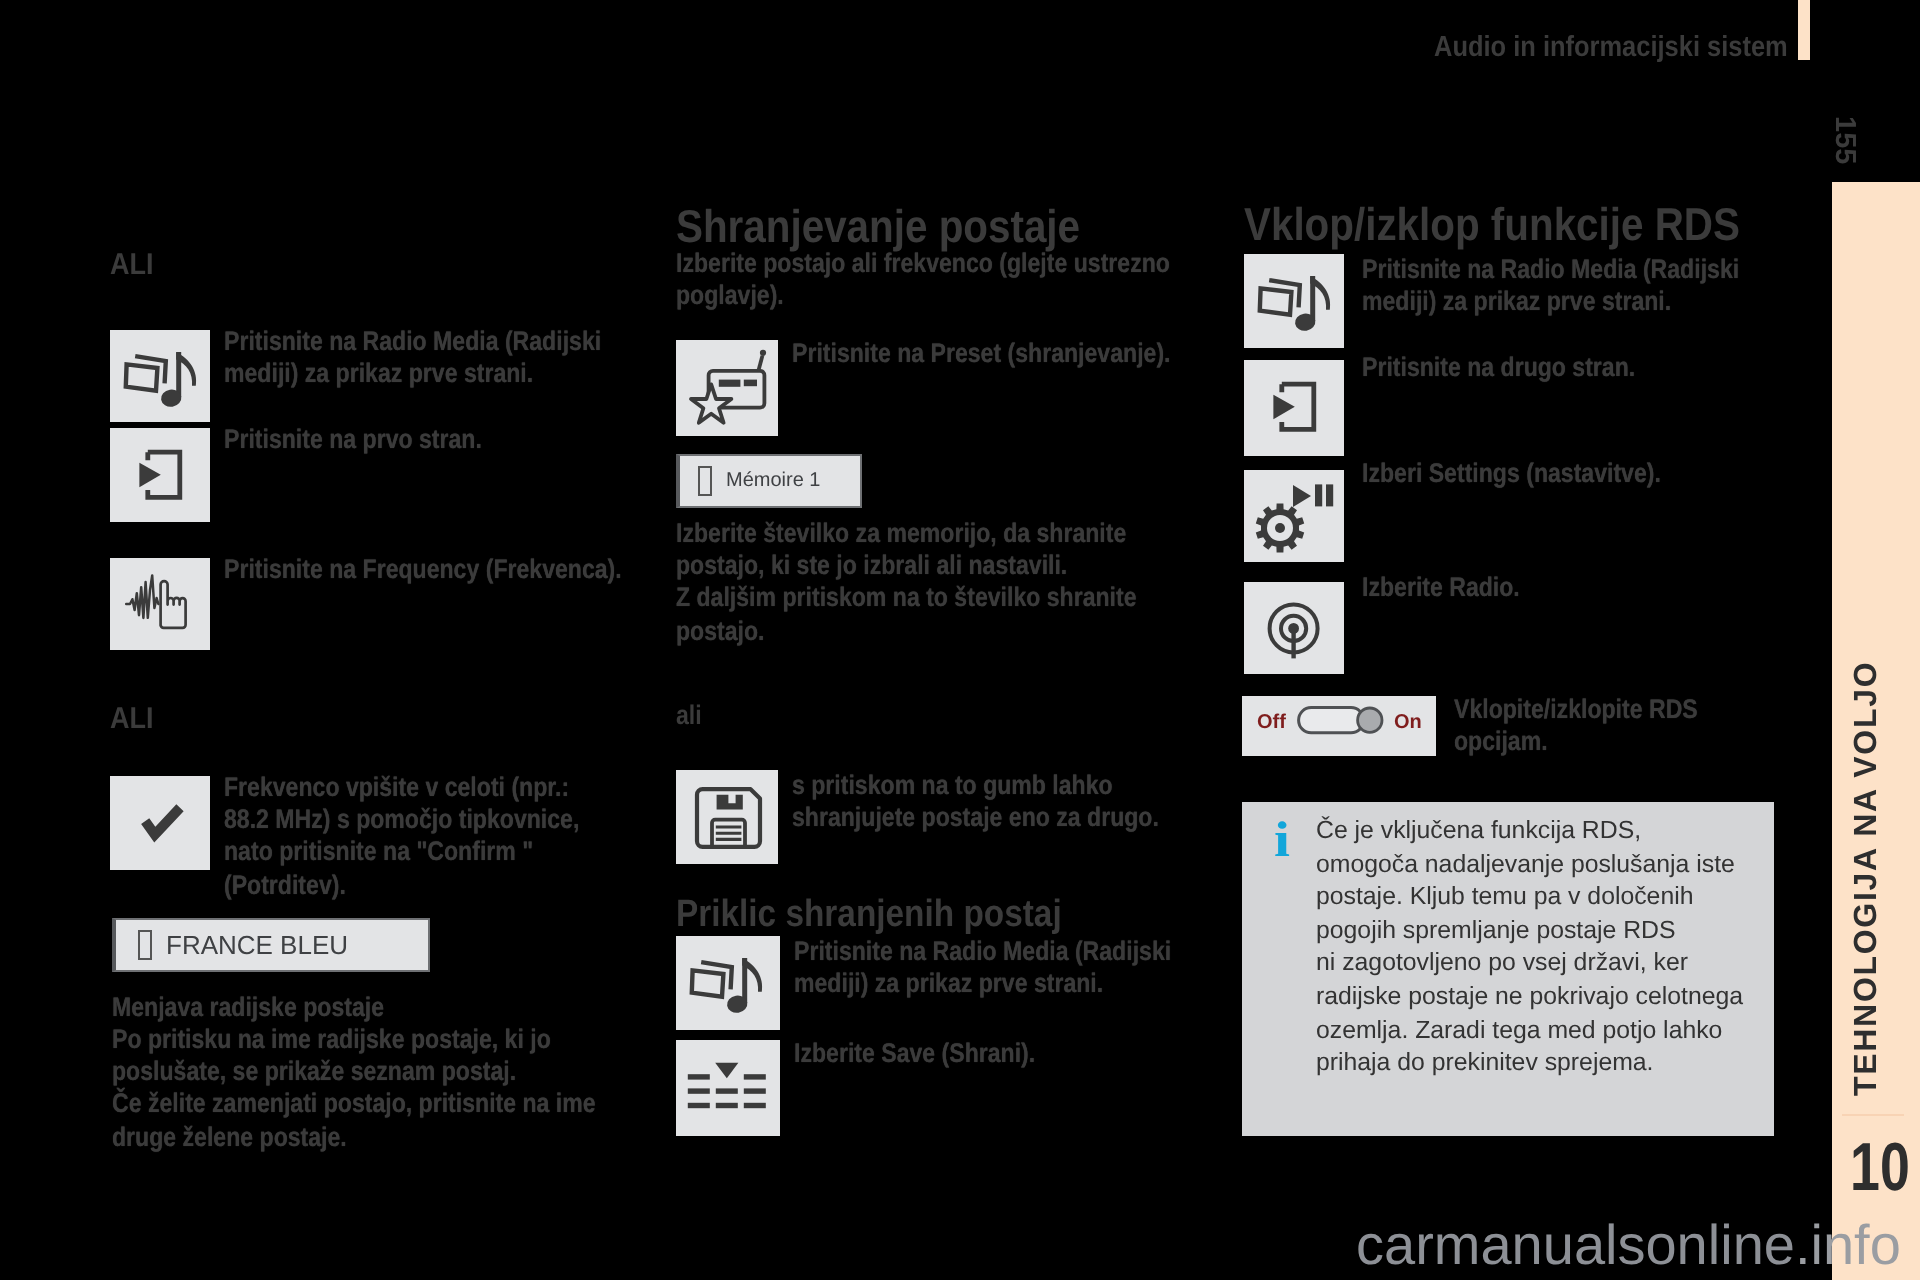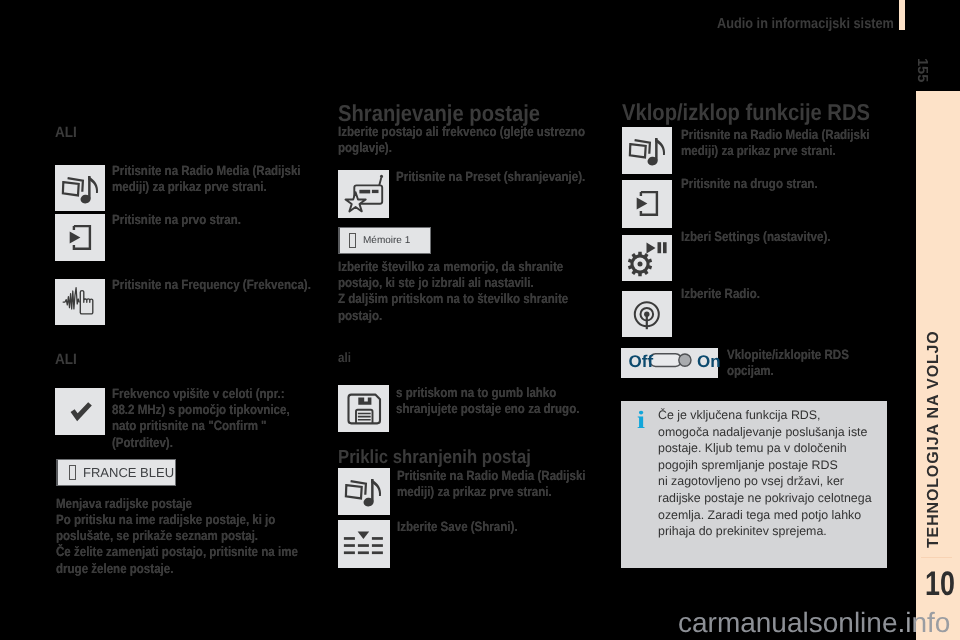--- a/index.html
+++ b/index.html
@@ -43,21 +43,21 @@
   .tile svg{position:absolute;left:0;top:0;}
 
   
   .chip{position:absolute;background:#e3e4e6;border:1px solid #6e7073;border-left:2.5px solid #57595c;
         display:flex;align-items:center;color:#3f4144;box-sizing:border-box;}
   .chip .tofu{display:inline-block;border:1.4px solid #555;width:5px;height:13px;margin-right:7px;}
 
   
   .toggle-tile{position:absolute;background:#e3e4e6;}
   .toggle-tile svg{position:absolute;left:0;top:0;}
-  .tg-txt{position:absolute;top:7px;font-size:17px;font-weight:bold;color:#0c4a6e;line-height:13px;}
+  .tg-txt{position:absolute;top:7px;font-size:10px;font-weight:bold;color:#7f1d1d;line-height:13px;}
 
   
   .infobox{position:absolute;background:#d4d5d7;}
   .infobox .ii{position:absolute;color:#12a6da;font-size:25px;font-weight:bold;font-family:"Liberation Serif",serif;line-height:25px;transform:scaleX(1.15);transform-origin:left top;}
   .infobox .itxt{position:absolute;color:#333;font-size:12.4px;line-height:16.6px;}
 </style>
 </head>
 <body>
 
 <div class="page">
@@ -105,21 +105,21 @@
 
   <div class="alilabel" style="left:55px;top:352px;font-size:15px;transform:scaleX(.9);">ALI</div>
 
   <div class="tile" style="left:55px;top:388px;width:50px;height:47px;">
     <svg width="50" height="47" viewBox="0 0 50 47">
       <path d="M17.6 22.6 L22.4 29.3 L35.0 15.9" stroke="#3b3b3b" stroke-width="5.0" fill="none" stroke-linejoin="miter" stroke-linecap="butt"></path>
     </svg>
   </div>
   <div class="h2" style="left:112px;top:386px;width:215px;">Frekvenco vpišite v celoti (npr.: 88.2 MHz) s pomočjo tipkovnice, nato pritisnite na "Confirm " (Potrditev).</div>
 
-  <div class="chip" style="left:56px;top:459px;width:120px;height:27px;padding-left:11px;font-size:13px;">
+  <div class="chip" style="left:56px;top:459px;width:159px;height:27px;padding-left:11px;font-size:13px;">
     <span class="tofu"></span>
     <span>FRANCE BLEU</span>
   </div>
 
   <div class="body" style="left:56px;top:496px;width:300px;white-space:pre-line;">Menjava radijske postaje</div>
   <div class="body" style="left:56px;top:512px;width:300px;white-space:pre-line;">Po pritisku na ime radijske postaje, ki jo poslušate, se prikaže seznam postaj.
 Če želite zamenjati postajo, pritisnite na ime druge želene postaje.</div>
 
   <div class="h1" style="left:338px;top:102px;">Shranjevanje postaje</div>
   <div class="h2" style="left:338px;top:124px;width:296px;">Izberite postajo ali frekvenco (glejte ustrezno poglavje).</div>

